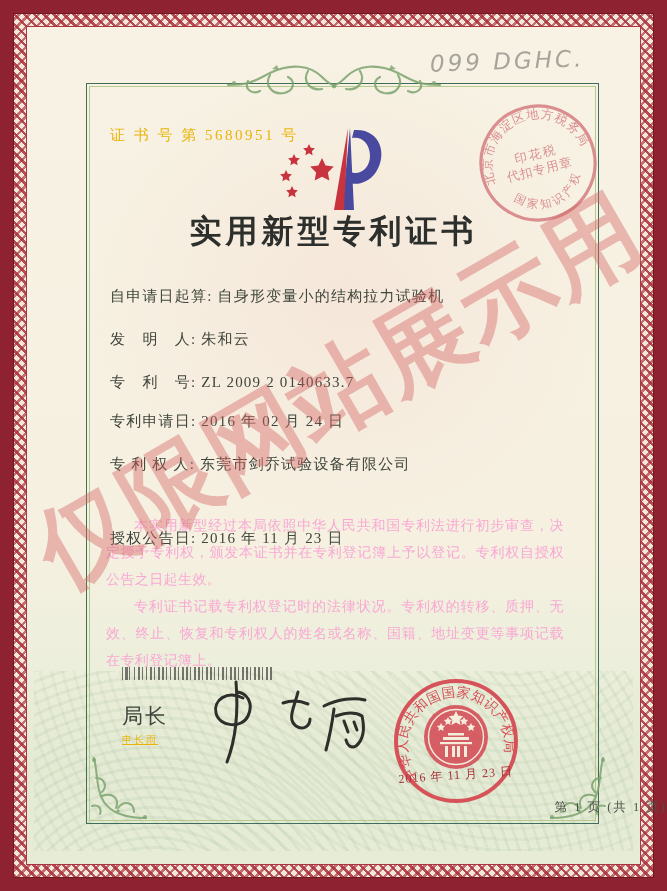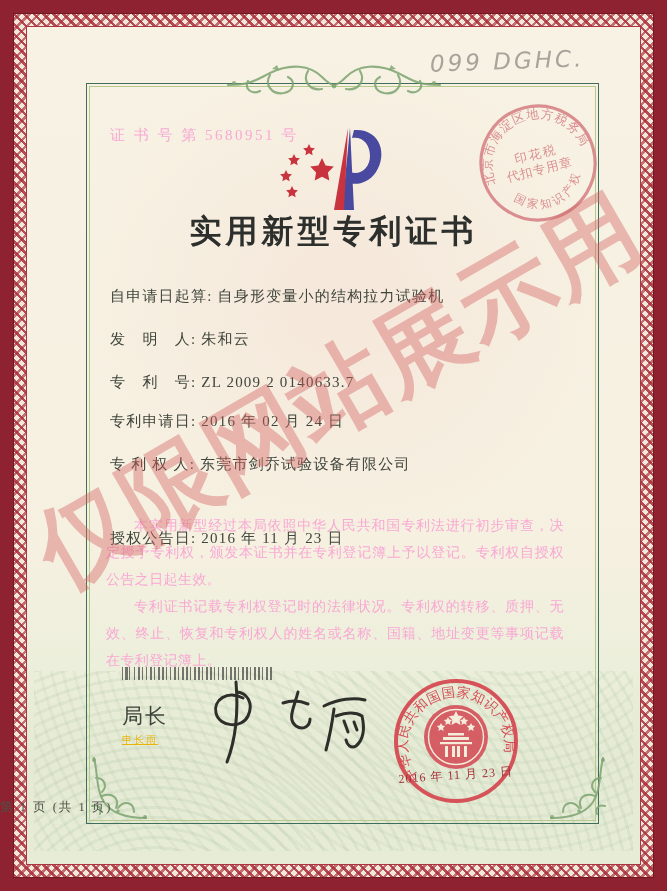--- a/index.html
+++ b/index.html
@@ -42,21 +42,21 @@
   .flourish{position:absolute; width:62px; height:66px;}
   .flourish.bl{left:88px; top:756px;}
   .flourish.br{left:547px; top:756px; transform:scaleX(-1);}
   .handwriting{
     position:absolute; left:430px; top:48px;
     font-family:"DejaVu Sans",sans-serif; font-style:italic;
     font-size:23px; color:#a7a39b; letter-spacing:3px; transform:rotate(-2deg);
   }
   .cert-no{
     position:absolute; left:110px; top:126px;
-    font-size:15px; color:#f9a8d4; letter-spacing:2.5px;
+    font-size:15px; color:#eab308; letter-spacing:2.5px;
   }
   .logo{position:absolute; left:276px; top:124px; width:116px; height:92px;}
   .seal-top{position:absolute; left:475px; top:100px; width:126px; height:126px; opacity:.82; transform:rotate(-14deg);}
   .title{
     position:absolute; left:0; right:0; top:210px; text-align:center;
     font-size:32px; font-weight:700; letter-spacing:4px; color:#2c2f2c;
   }
   .fields{position:absolute; left:110px; top:0; width:470px;}
   .field{position:absolute; left:0; font-size:15px; color:#41463c; letter-spacing:1.2px; white-space:nowrap;}
   .field .lab{color:#3f443a;}
@@ -75,21 +75,21 @@
         #4b4b46 0 1.5px, transparent 1.5px 3.5px,
         #4b4b46 3.5px 6px, transparent 6px 7.5px,
         #4b4b46 7.5px 8.5px, transparent 8.5px 12px);
     opacity:.75;
   }
   .director-label{position:absolute; left:122px; top:702px; font-size:21px; color:#3d423a; letter-spacing:2px;}
   .director-name{position:absolute; left:122px; top:733px; font-size:10px; color:#eab308; letter-spacing:2px;text-decoration:underline;}
   .signature{position:absolute; left:197px; top:676px; width:172px; height:92px;}
   .seal-bottom{position:absolute; left:390px; top:675px; width:132px; height:132px;}
   .footer-page{
-    position:absolute; left:0; right:0; top:799px; text-align:left;
+    position:absolute; left:0; right:0; top:799px; text-align:right;
     font-size:12.5px; color:#4c5248; letter-spacing:2px;
   }
   .watermark{
     position:absolute; left:-45px; top:328px; width:770px;
     font-size:95px; font-weight:600; letter-spacing:2px; white-space:nowrap;
     color:rgba(211,101,101,.42);
     transform:rotate(-30deg); transform-origin:center;
     z-index:30; pointer-events:none; text-align:center;
   }
   svg text{font-family:"Liberation Serif","DejaVu Serif",serif;}

